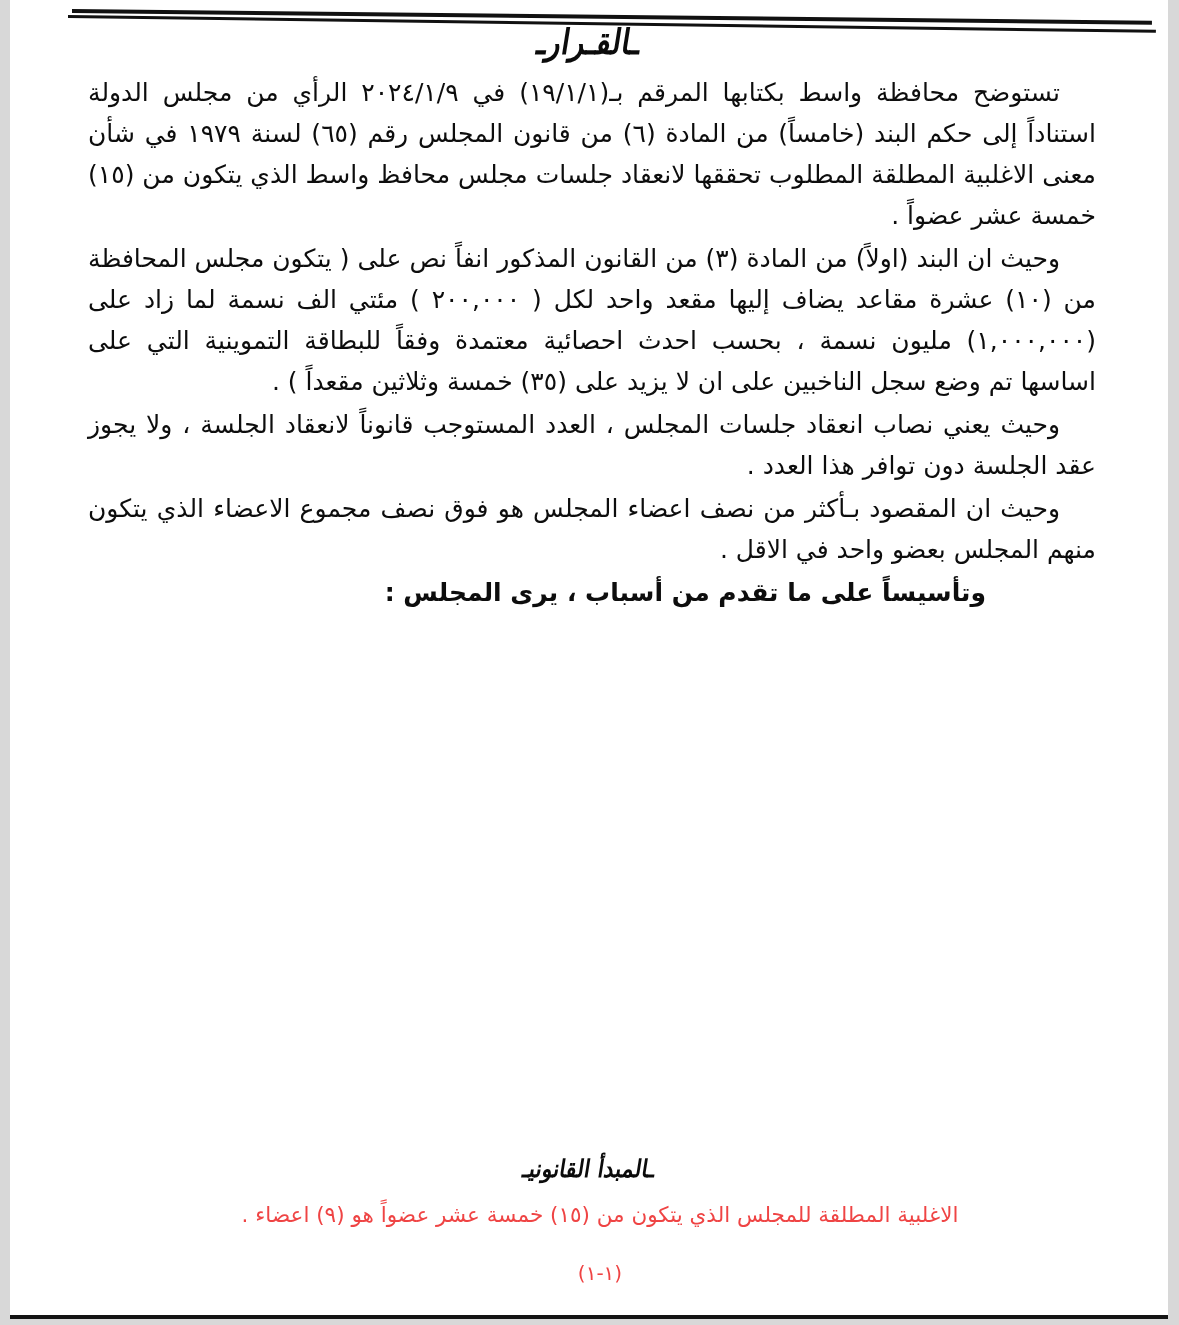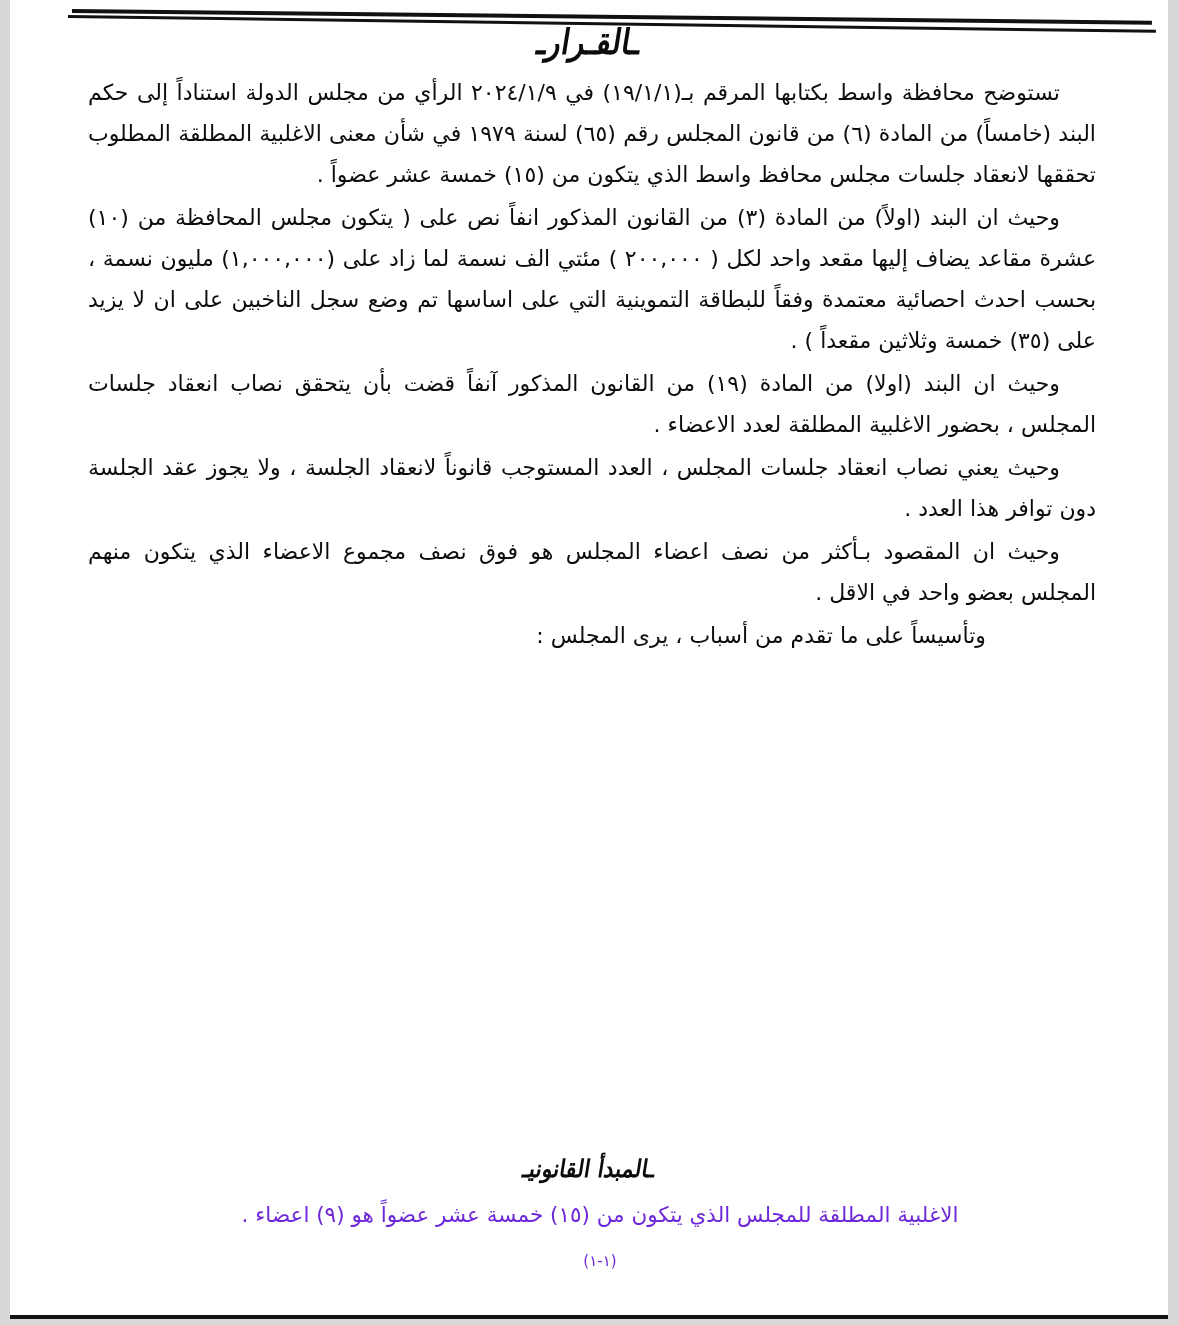--- a/index.html
+++ b/index.html
@@ -88,66 +88,65 @@
     font-size: 22px;
     transform: skewX(-9deg) scaleY(1.1);
   }
 
   
   .body-area {
     position: absolute;
     right: 72px;
     left: 78px;
     top: 72px;
-    font-size: 22px;
+    font-size: 25px;
     line-height: 41px;
     color: #0d0d0d;
     text-align: justify;
     text-justify: inter-word;
   }
   .para {
     margin: 0 0 2px 0;
     text-indent: 36px;
     text-align: justify;
   }
-  .para.bold { font-weight: normal; text-indent: 110px; }
+  .para.bold { font-weight: bold; text-indent: 110px; }
 
   
   .principle-block {
     position: absolute;
     right: 56px;
     left: 78px;
     top: 1196px;
     font-size: 21.5px;
     line-height: 38px;
-    color: #6d28d9;
+    color: #ef4444;
     text-align: center;
   }
   .page-number {
-    margin-top: 8px;
-    font-size: 15px;
+    margin-top: 20px;
+    font-size: 20px;
     text-align: center;
   }
 </style>
 </head>
 <body>
 
 <div class="page">
 
   <div class="top-rules">
     <div class="rule-a"></div>
     <div class="rule-b"></div>
   </div>
 
   <div id="decision-heading" class="script-heading">ـالقـرارـ</div>
 
   <div class="body-area">
     <p class="para">تستوضح محافظة واسط بكتابها المرقم بـ(١٩/١/١) في ٢٠٢٤/١/٩ الرأي من مجلس الدولة استناداً إلى حكم البند (خامساً) من المادة (٦) من قانون المجلس رقم (٦٥) لسنة ١٩٧٩ في شأن معنى الاغلبية المطلقة المطلوب تحققها لانعقاد جلسات مجلس محافظ واسط الذي يتكون من (١٥) خمسة عشر عضواً .</p>
     <p class="para">وحيث ان البند (اولاً) من المادة (٣) من القانون المذكور انفاً نص على ( يتكون مجلس المحافظة من (١٠) عشرة مقاعد يضاف إليها مقعد واحد لكل ( ٢٠٠,٠٠٠ ) مئتي الف نسمة لما زاد على (١,٠٠٠,٠٠٠) مليون نسمة ، بحسب احدث احصائية معتمدة وفقاً للبطاقة التموينية التي على اساسها تم وضع سجل الناخبين على ان لا يزيد على (٣٥) خمسة وثلاثين مقعداً ) .</p>
-    <p class="para">وحيث ان البند (اولا) من المادة (١٩) من القانون المذكور آنفاً قضت بأن يتحقق نصاب انعقاد جلسات المجلس ، بحضور الاغلبية المطلقة لعدد الاعضاء .</p>
     <p class="para">وحيث يعني نصاب انعقاد جلسات المجلس ، العدد المستوجب قانوناً لانعقاد الجلسة ، ولا يجوز عقد الجلسة دون توافر هذا العدد .</p>
     <p class="para">وحيث ان المقصود بـأكثر من نصف اعضاء المجلس هو فوق نصف مجموع الاعضاء الذي يتكون منهم المجلس بعضو واحد في الاقل .</p>
     <p class="para bold">وتأسيساً على ما تقدم من أسباب ، يرى المجلس :</p>
   </div>
 
   <div id="principle-heading" class="script-heading">ـالمبدأ القانونيـ</div>
 
   <div class="principle-block">
     <div>الاغلبية المطلقة للمجلس الذي يتكون من (١٥) خمسة عشر عضواً هو (٩) اعضاء .</div>
     <div class="page-number">(١-١)</div>

